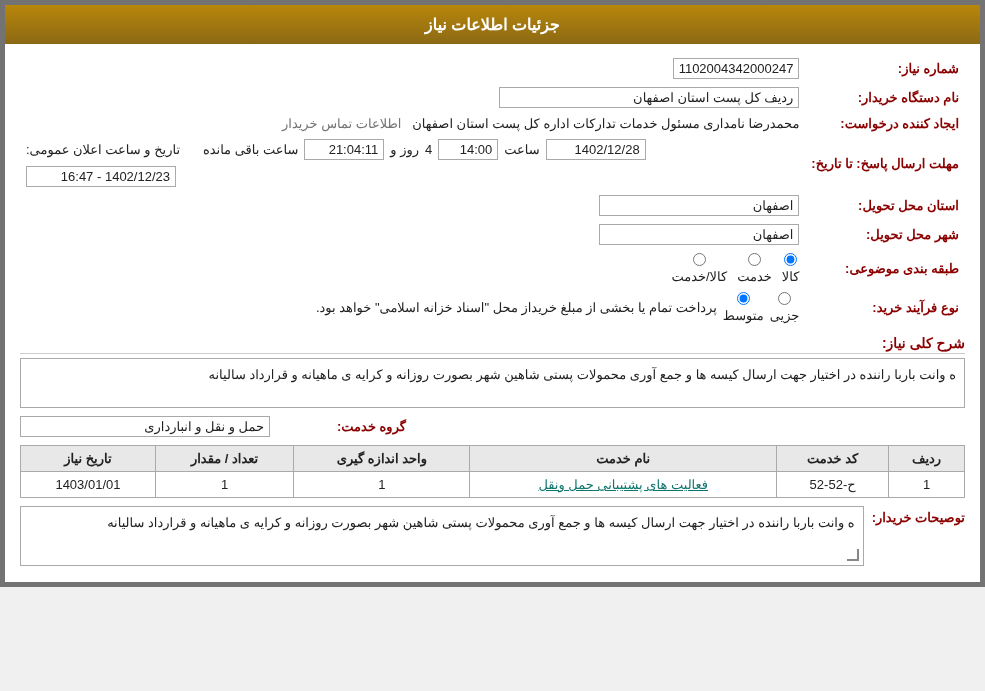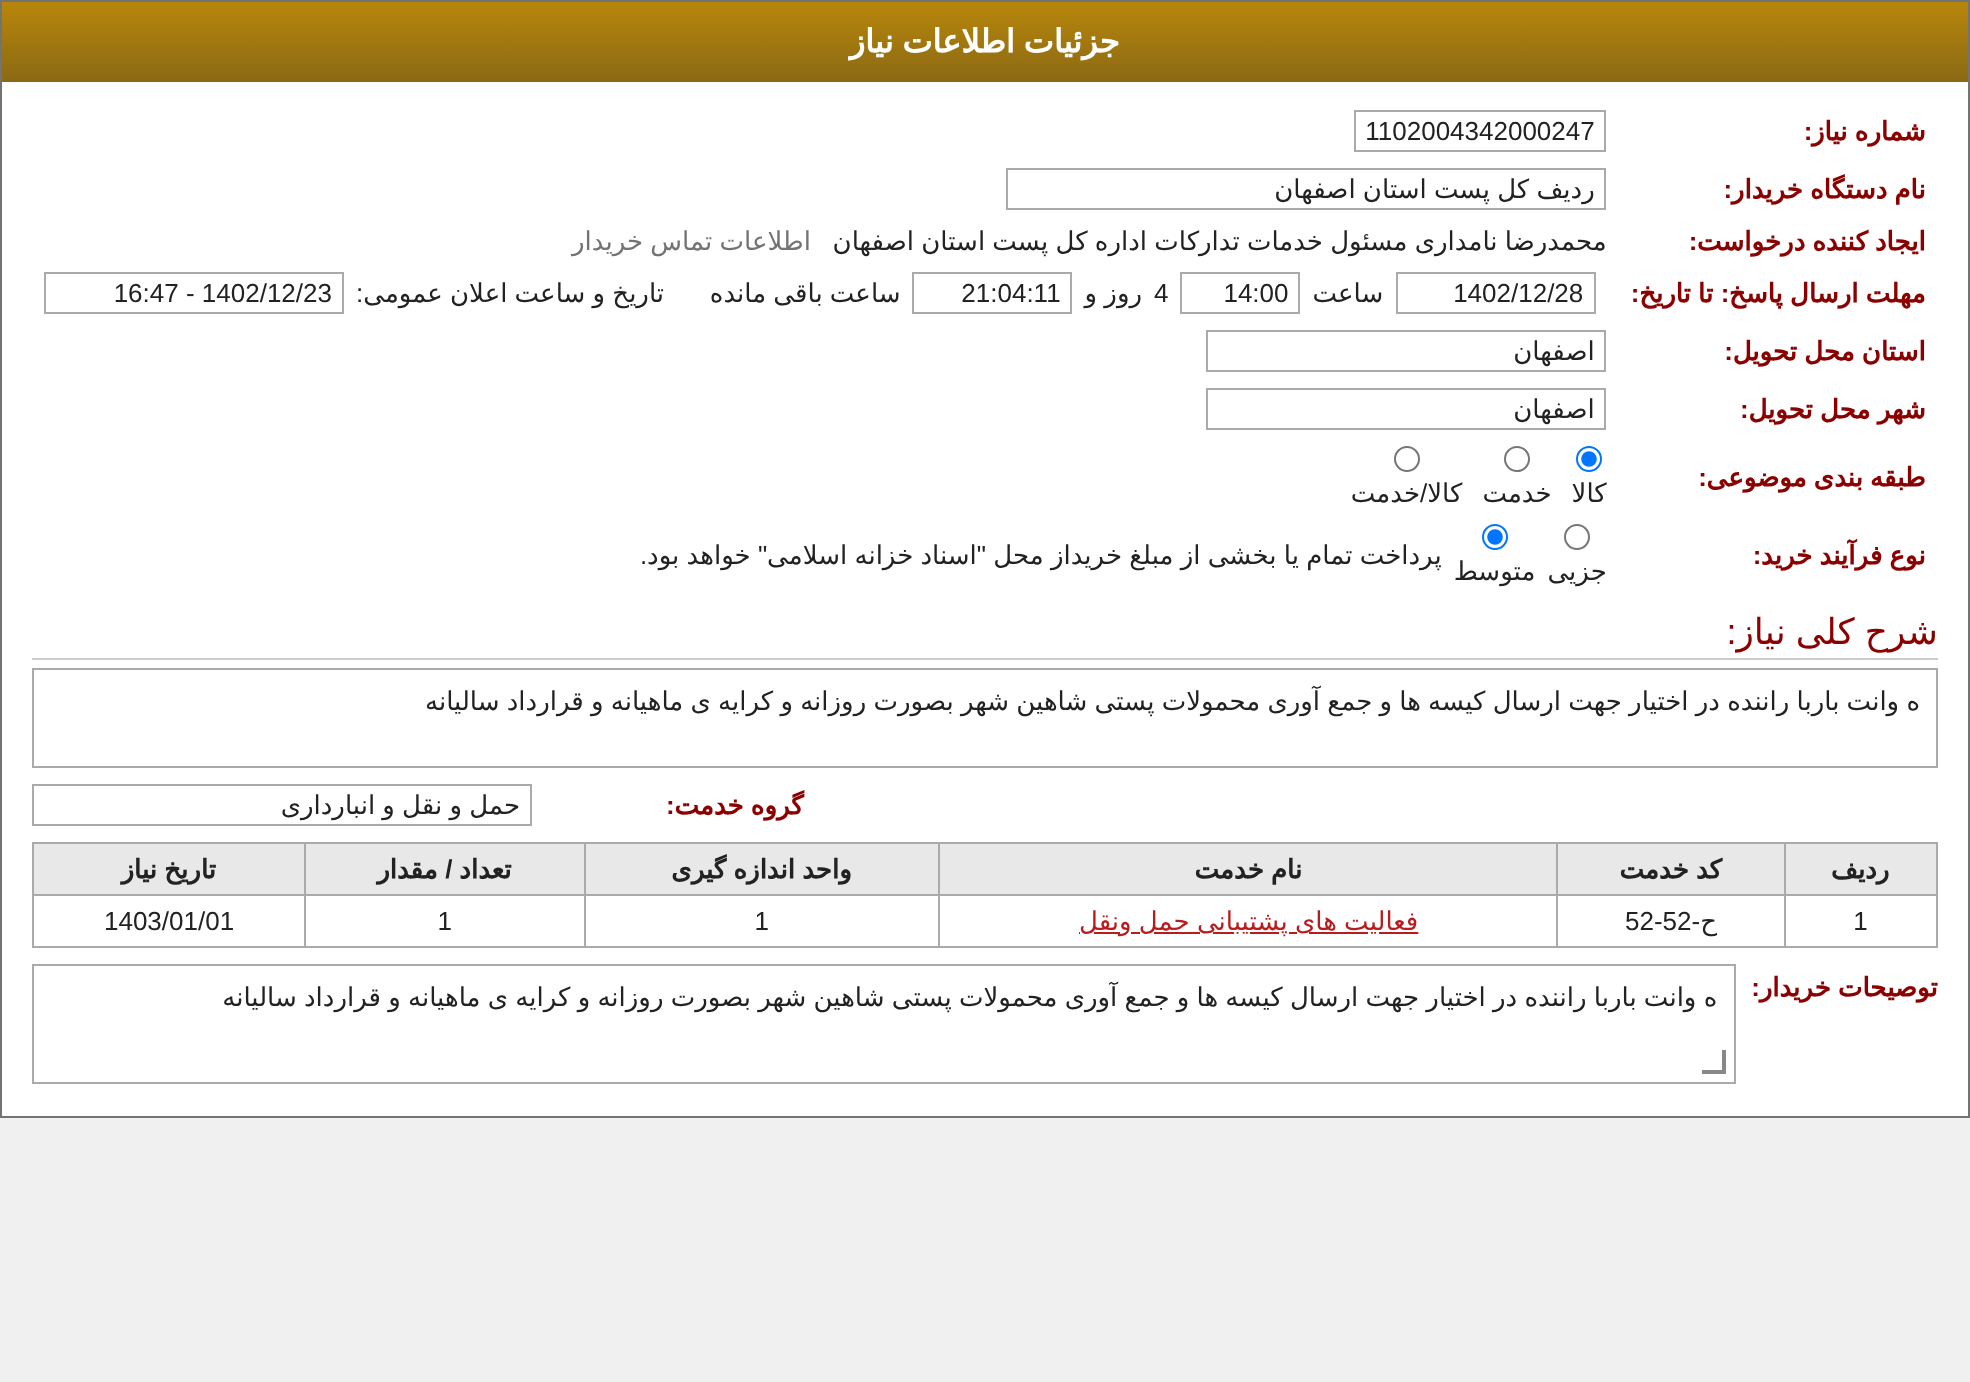--- a/index.html
+++ b/index.html
@@ -7,21 +7,21 @@
       font-family: Tahoma, Arial, sans-serif;
       font-size: 13px;
       background: #f0f0f0;
       direction: rtl;
       color: #222;
     }
     .page-wrapper {
       max-width: 985px;
       margin: 0 auto;
       background: #fff;
-      border: 1px solid #737373;
+      border: 5px solid #737373;
     }
     .header-bar {
       background: linear-gradient(to bottom, #b8860b, #8b6914);
       color: #fff;
       text-align: center;
       padding: 10px 0;
       font-size: 16px;
       font-weight: bold;
     }
     .content {
@@ -53,22 +53,22 @@
       display: inline-block;
       min-width: 120px;
       text-align: right;
     }
     .link-blue {
       color: #737373;
       cursor: pointer;
     }
     .section-title {
       color: #8b0000;
-      font-weight: normal;
-      font-size: 18px;
+      font-weight: bold;
+      font-size: 14px;
       margin: 8px 0 4px 0;
       border-bottom: 1px solid #ccc;
       padding-bottom: 2px;
     }
     .description-box {
       border: 1px solid #aaa;
       background: #fff;
       padding: 6px 8px;
       min-height: 50px;
       text-align: right;
@@ -86,21 +86,21 @@
       padding: 5px 8px;
       text-align: center;
       font-weight: bold;
     }
     .services-table td {
       border: 1px solid #aaa;
       padding: 5px 8px;
       text-align: center;
     }
     .services-table td.service-name {
-      color: #b91c1c;
+      color: #0f766e;
       text-decoration: underline;
       cursor: pointer;
     }
     .buyer-notes-row {
       display: flex;
       align-items: flex-start;
       margin: 6px 0;
     }
     .buyer-notes-label {
       color: #8b0000;

